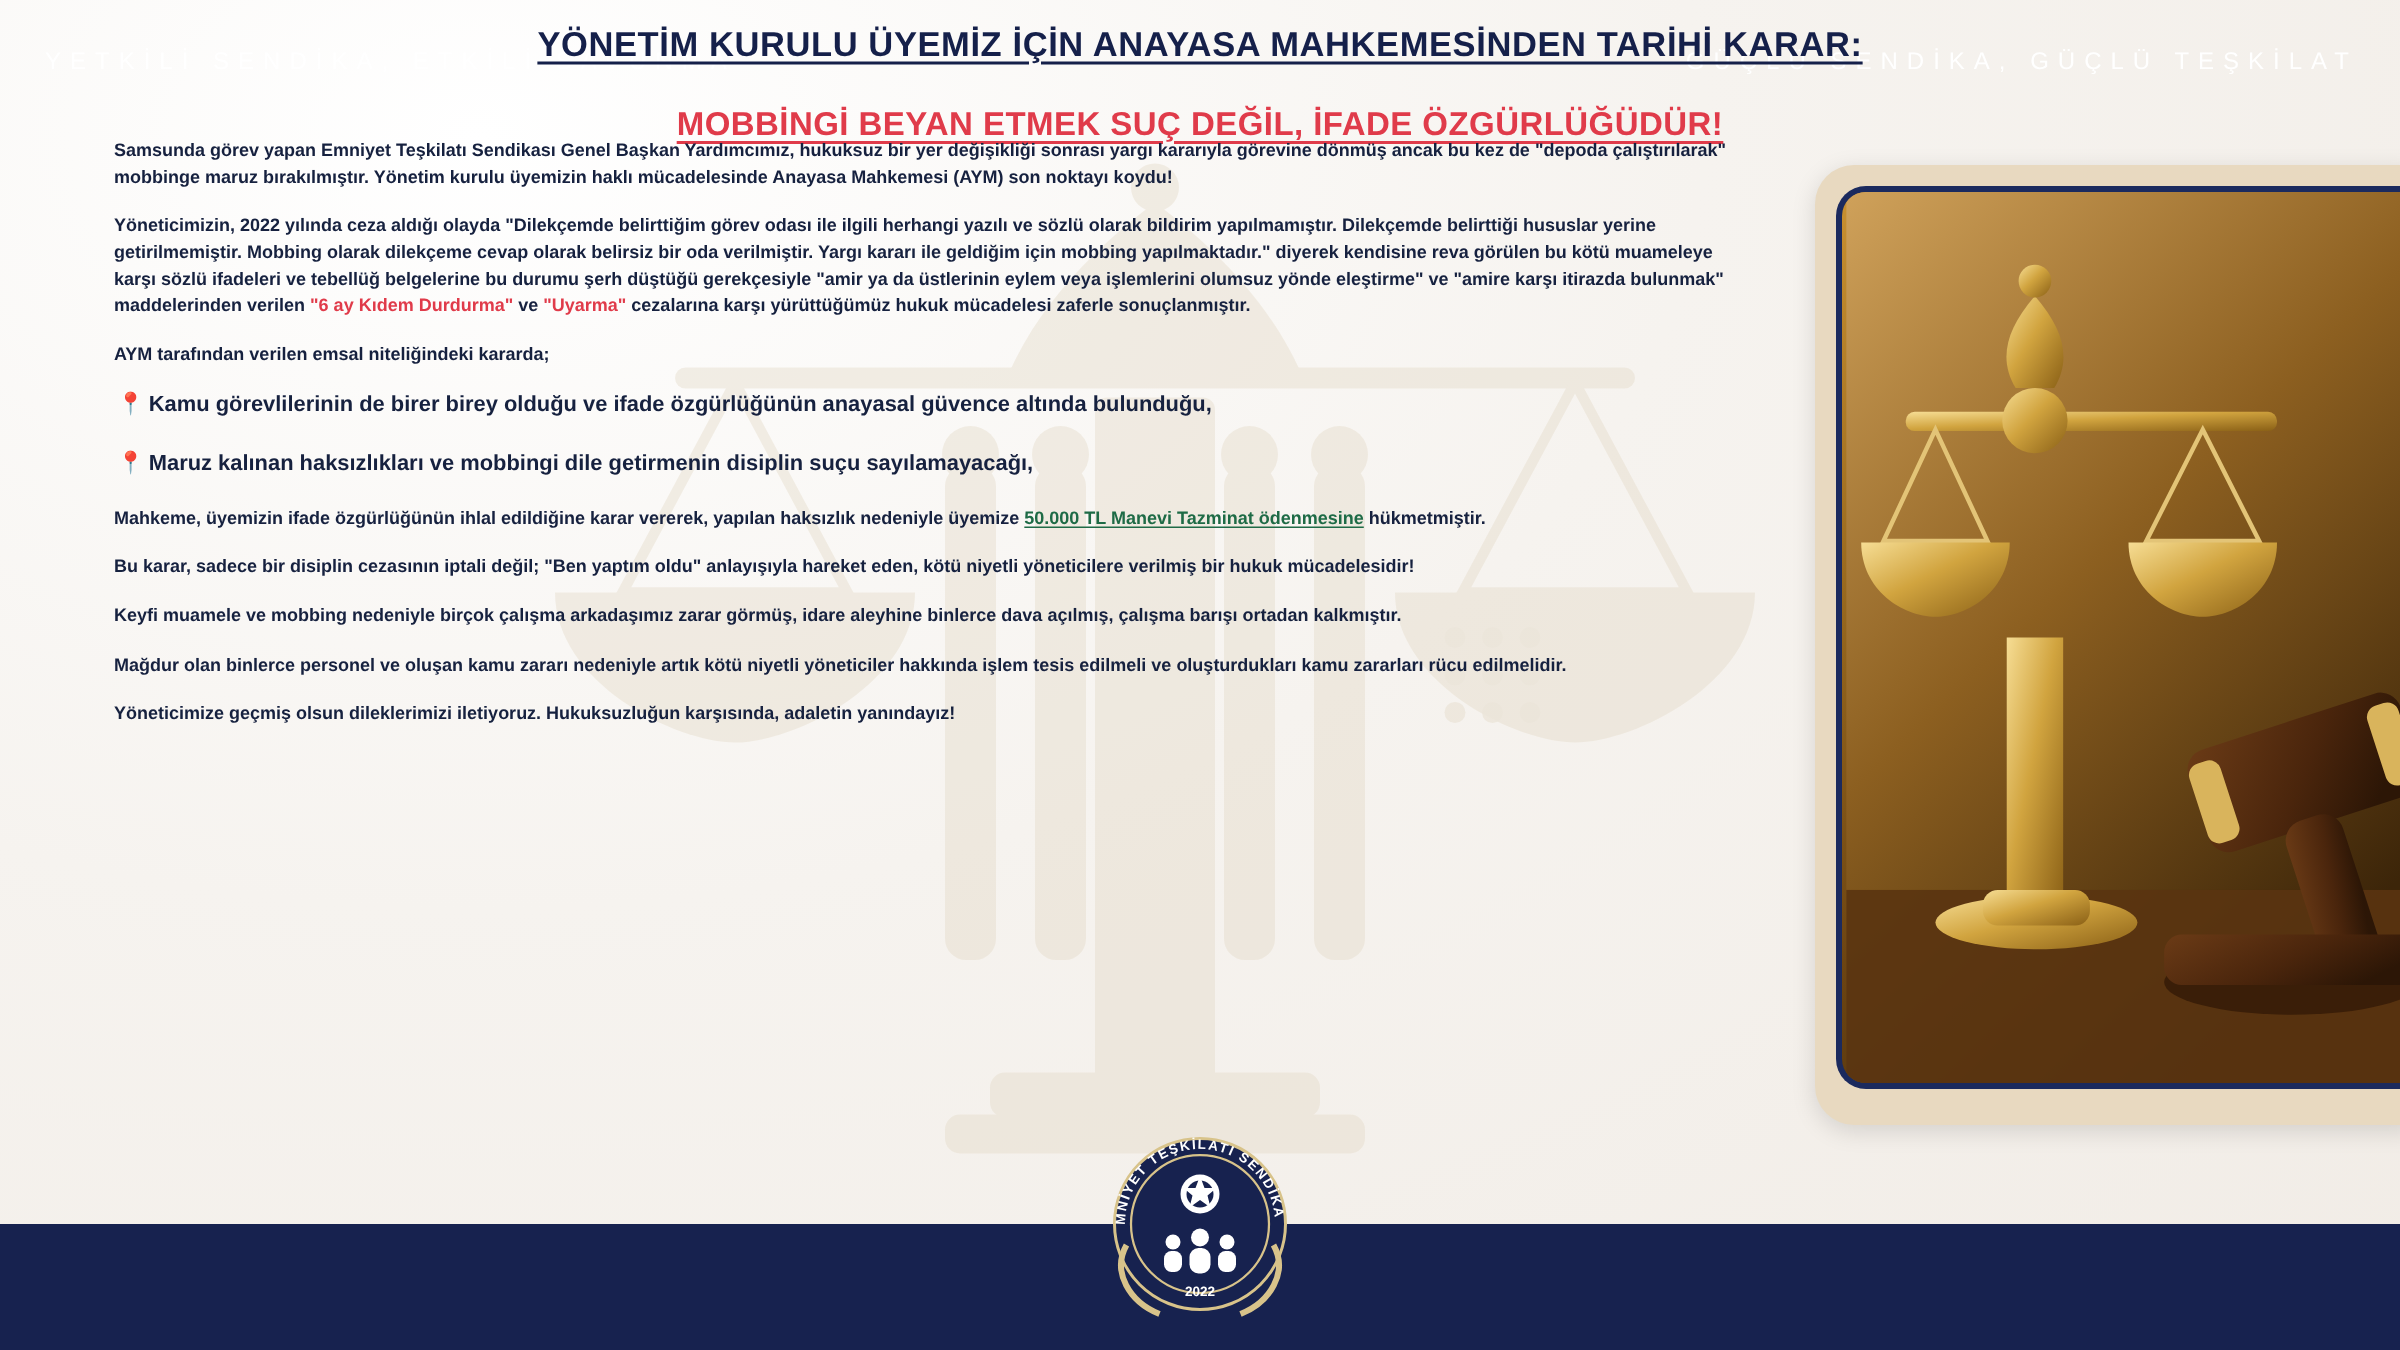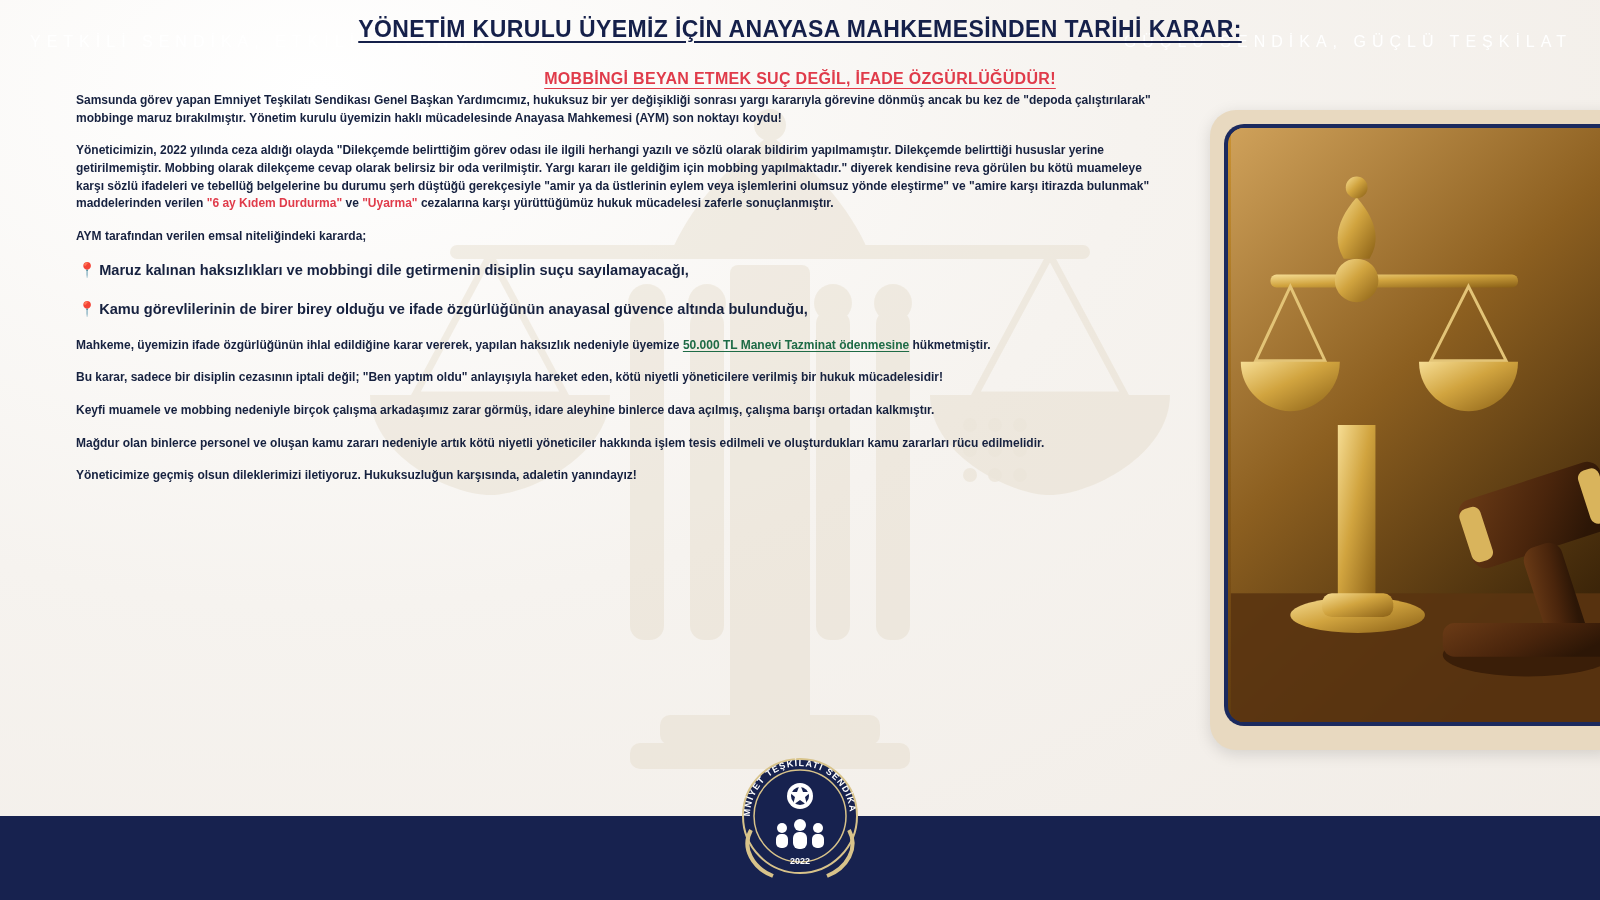--- a/index.html
+++ b/index.html
@@ -44,21 +44,21 @@
   .headline-1 {
     font-size: 23px;
     font-weight: bold;
     color: #15204a;
     letter-spacing: 0.4px;
     text-decoration: underline;
     text-underline-offset: 4px;
     margin-bottom: 27px;
   }
   .headline-2 {
-    font-size: 16px;
+    font-size: 22px;
     font-weight: bold;
     color: #e03b4a;
     letter-spacing: 0.3px;
     text-decoration: underline;
     text-underline-offset: 4px;
   }
 
   .body-col {
     position: absolute;
     left: 76px;
@@ -213,24 +213,24 @@
 
     <div class="para">Samsunda görev yapan Emniyet Teşkilatı Sendikası Genel Başkan Yardımcımız, hukuksuz bir yer değişikliği sonrası yargı kararıyla görevine dönmüş ancak bu kez de "depoda çalıştırılarak" mobbinge maruz bırakılmıştır. Yönetim kurulu üyemizin haklı mücadelesinde Anayasa Mahkemesi (AYM) son noktayı koydu!</div>
 
     <div class="para">
       <span>Yöneticimizin, 2022 yılında ceza aldığı olayda "Dilekçemde belirttiğim görev odası ile ilgili herhangi yazılı ve sözlü olarak bildirim yapılmamıştır. Dilekçemde belirttiği hususlar yerine getirilmemiştir. Mobbing olarak dilekçeme cevap olarak belirsiz bir oda verilmiştir. Yargı kararı ile geldiğim için mobbing yapılmaktadır." diyerek kendisine reva görülen bu kötü muameleye karşı sözlü ifadeleri ve tebellüğ belgelerine bu durumu şerh düştüğü gerekçesiyle "amir ya da üstlerinin eylem veya işlemlerini olumsuz yönde eleştirme" ve "amire karşı itirazda bulunmak" maddelerinden verilen </span><span class="red">"6 ay Kıdem Durdurma"</span><span> ve </span><span class="red">"Uyarma"</span><span> cezalarına karşı yürüttüğümüz hukuk mücadelesi zaferle sonuçlanmıştır.</span>
     </div>
 
     <div class="para">AYM tarafından verilen emsal niteliğindeki kararda;</div>
 
     <div class="bullet">
+      <span class="pin">📍</span><span>Kamu görevlilerinin de birer birey olduğu ve ifade özgürlüğünün anayasal güvence altında bulunduğu,</span>
+    </div>
+    <div class="bullet">
       <span class="pin">📍</span><span>Maruz kalınan haksızlıkları ve mobbingi dile getirmenin disiplin suçu sayılamayacağı,</span>
-    </div>
-    <div class="bullet">
-      <span class="pin">📍</span><span>Kamu görevlilerinin de birer birey olduğu ve ifade özgürlüğünün anayasal güvence altında bulunduğu,</span>
     </div>
 
     <div class="para">
       <span>Mahkeme, üyemizin ifade özgürlüğünün ihlal edildiğine karar vererek, yapılan haksızlık nedeniyle üyemize </span><span class="green">50.000 TL Manevi Tazminat ödenmesine</span><span> hükmetmiştir.</span>
     </div>
 
     <div class="para">Bu karar, sadece bir disiplin cezasının iptali değil; "Ben yaptım oldu" anlayışıyla hareket eden, kötü niyetli yöneticilere verilmiş bir hukuk mücadelesidir!</div>
     <div class="para">Keyfi muamele ve mobbing nedeniyle birçok çalışma arkadaşımız zarar görmüş, idare aleyhine binlerce dava açılmış, çalışma barışı ortadan kalkmıştır.</div>
     <div class="para">Mağdur olan binlerce personel ve oluşan kamu zararı nedeniyle artık kötü niyetli yöneticiler hakkında işlem tesis edilmeli ve oluşturdukları kamu zararları rücu edilmelidir.</div>
     <div class="para">Yöneticimize geçmiş olsun dileklerimizi iletiyoruz. Hukuksuzluğun karşısında, adaletin yanındayız!</div>

